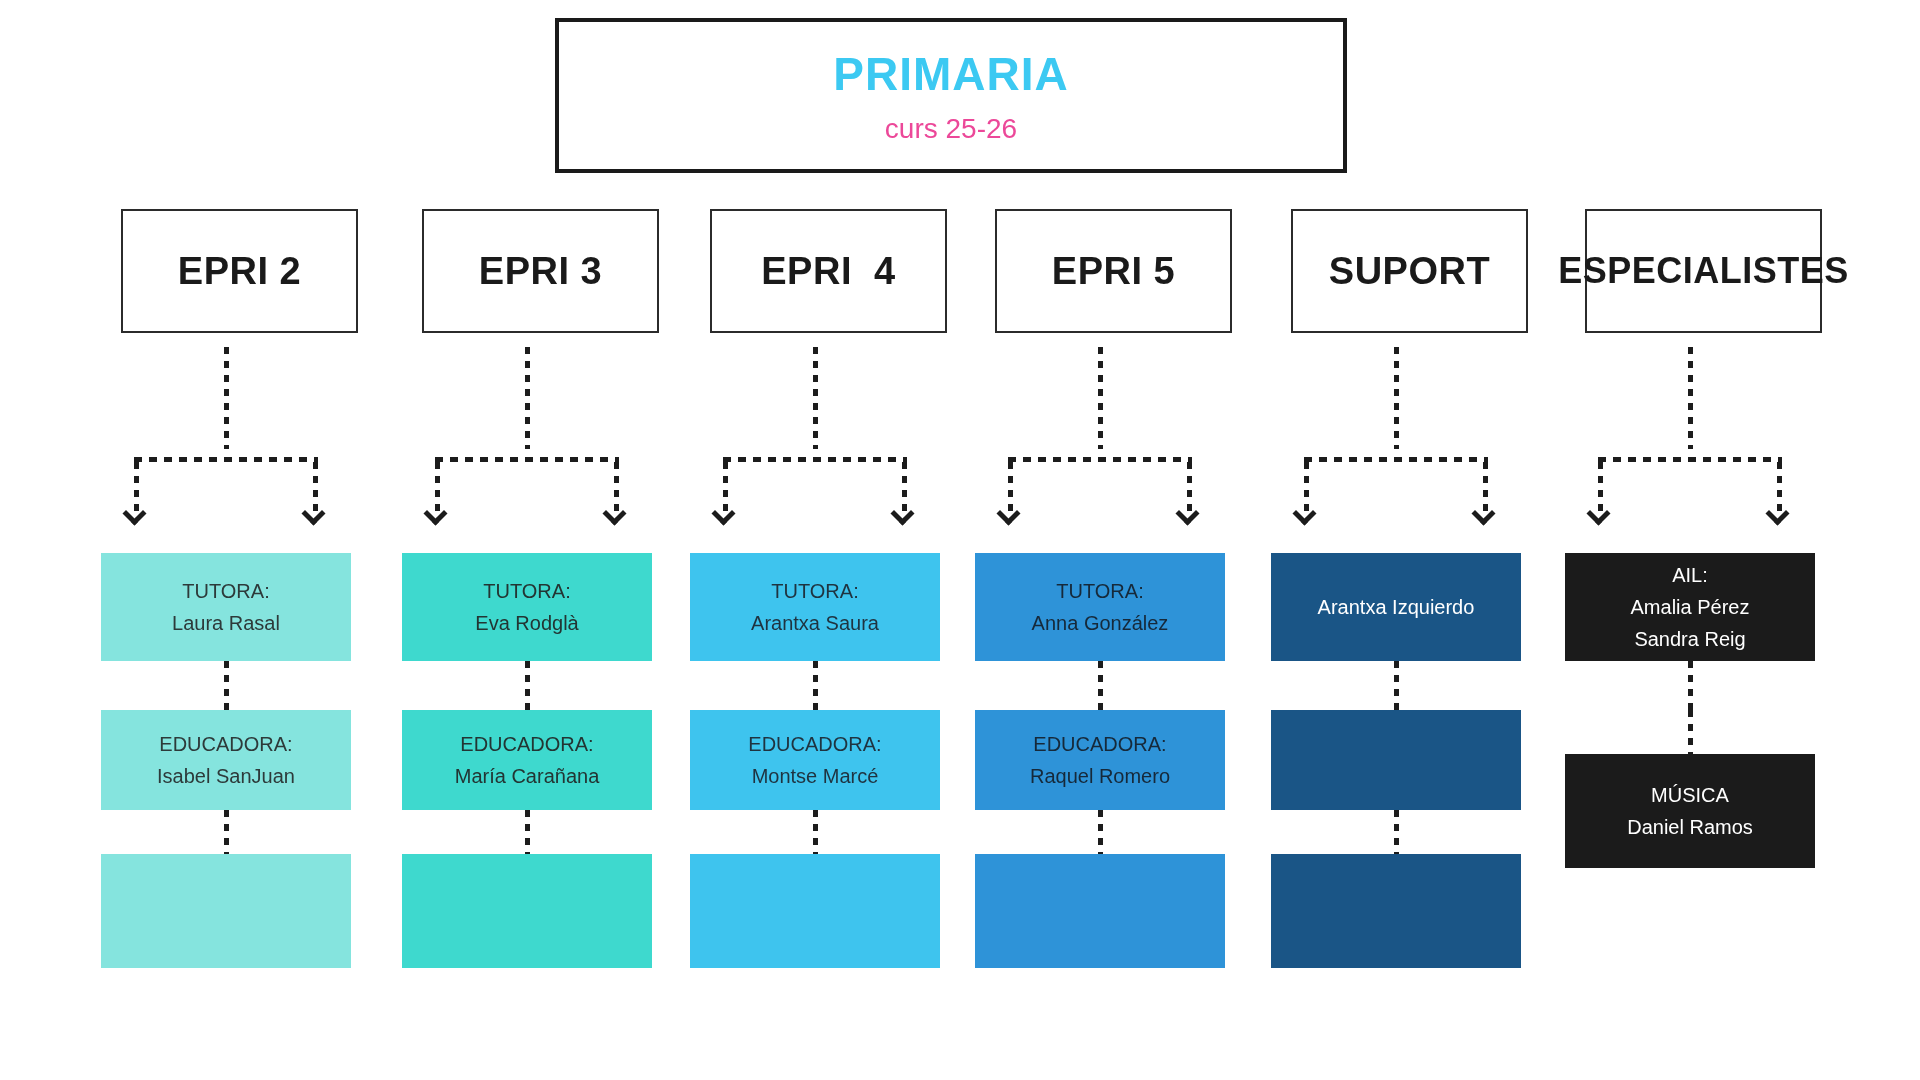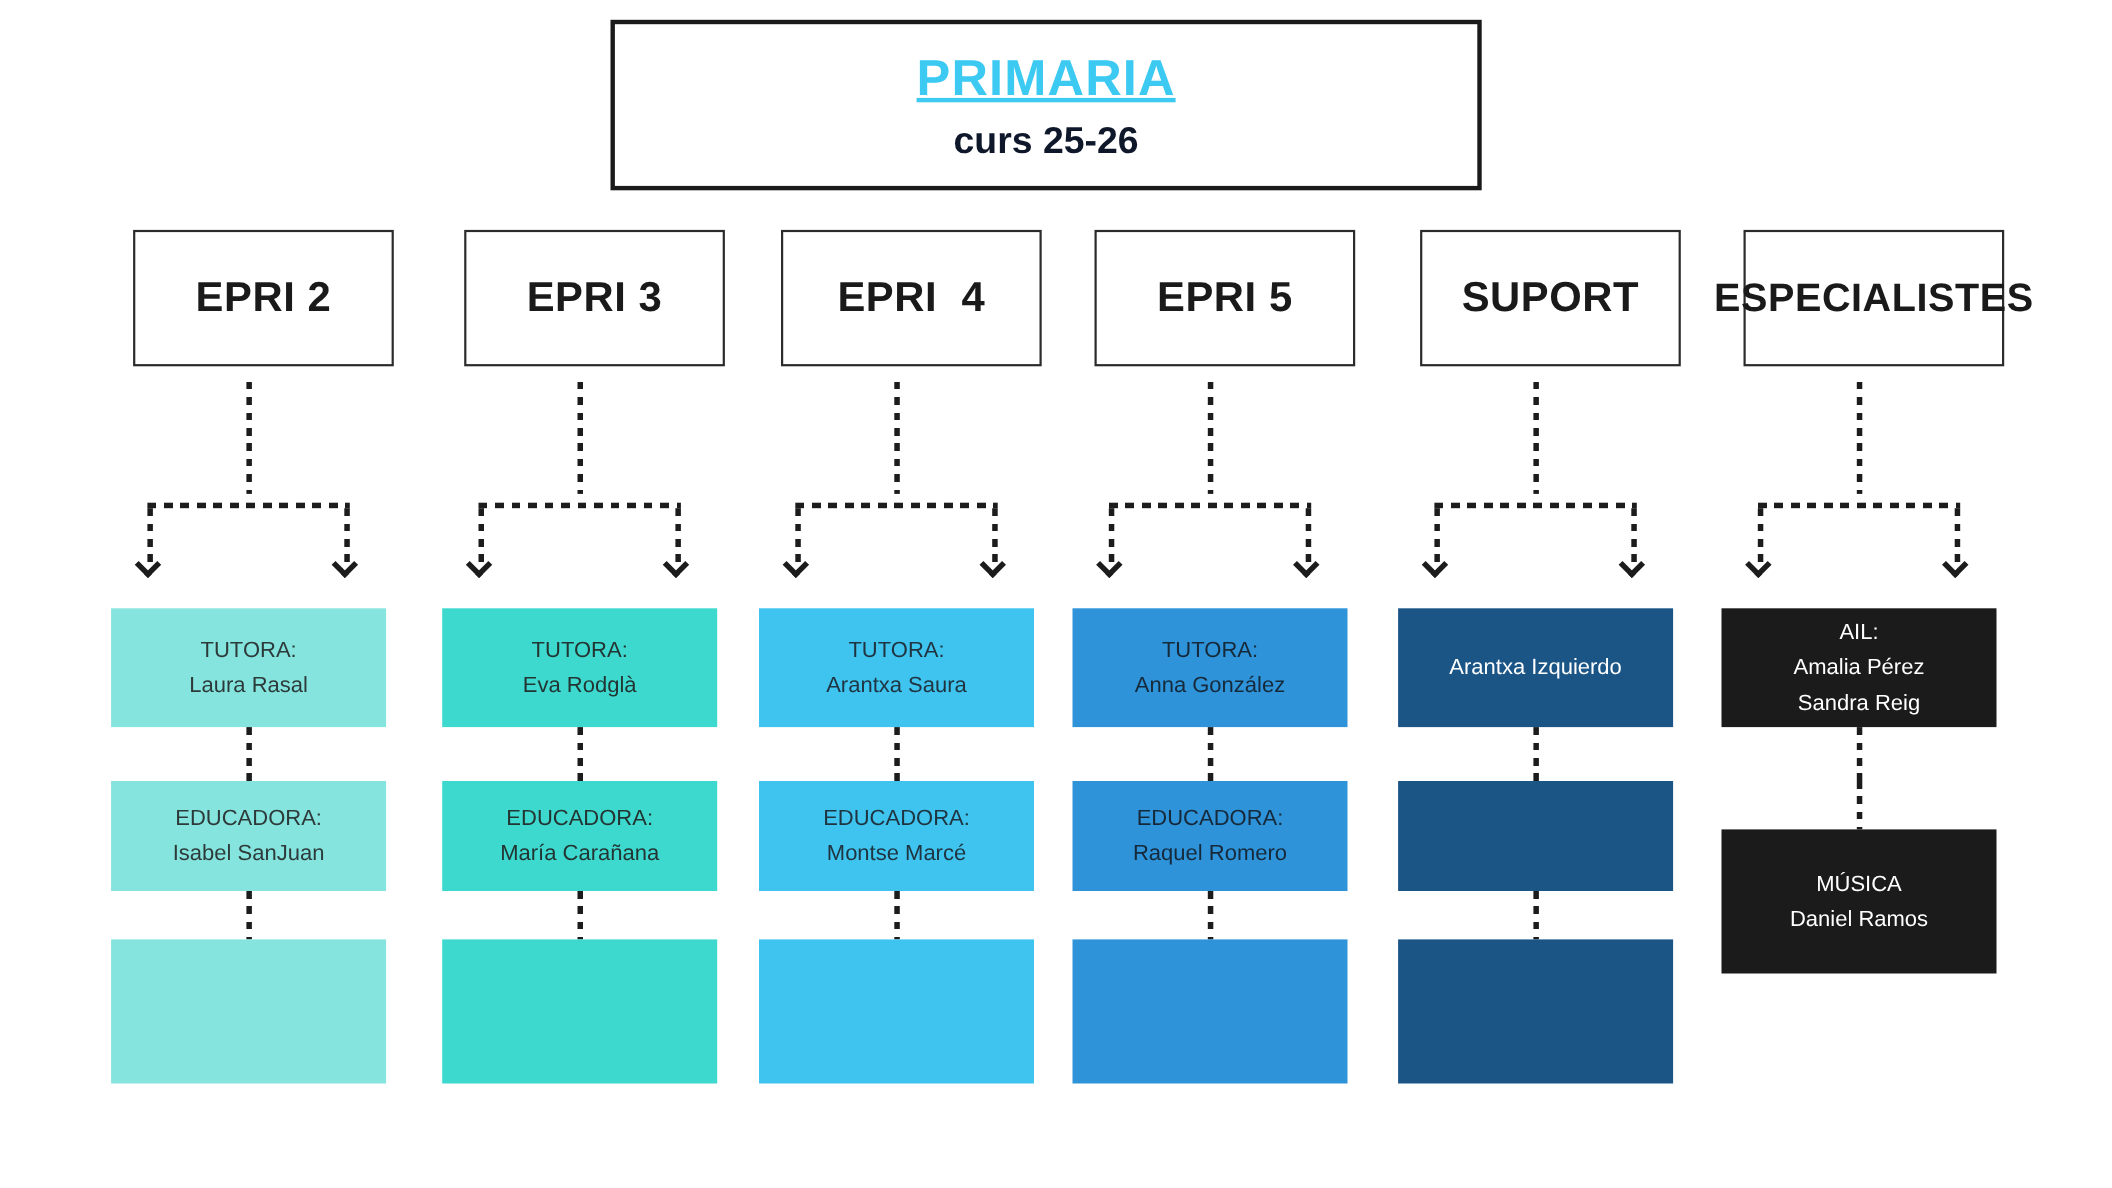--- a/index.html
+++ b/index.html
@@ -4,22 +4,22 @@
 <style>
   * { margin:0; padding:0; box-sizing:border-box; }
   html,body { width:1920px; height:1080px; background:#ffffff; overflow:hidden;
               font-family:"Liberation Sans", sans-serif; }
   .stage { position:relative; width:1920px; height:1080px; background:#ffffff; }
 
   
   .title-box { position:absolute; left:555px; top:18px; width:792px; height:155px;
                border:4px solid #1a1a1a; background:#ffffff;
                display:flex; flex-direction:column; align-items:center; justify-content:center; gap:12px; }
-  .title-main { font-size:46px; font-weight:bold; letter-spacing:1px; color:#3cc9f2;text-decoration:underline; }
-  .title-sub  { font-size:34px; color:#0f172a;font-weight:bold; }
+  .title-main { font-size:46px; font-weight:bold; letter-spacing:1px; color:#3cc9f2; }
+  .title-sub  { font-size:28px; color:#ec4899; }
 
   
   .column { position:absolute; top:209px; width:264px; }
   .c0 { left:94px; }  .c1 { left:395px; } .c2 { left:683px; }
   .c3 { left:968px; } .c4 { left:1264px; } .c5 { left:1558px; }
 
   .header { height:124px; border:2px solid #2b2b2b; background:#ffffff;
             display:flex; align-items:center; justify-content:center;margin-left:27px; }
   .header-label { font-size:38px; font-weight:bold; color:#1a1a1a; letter-spacing:0.5px; white-space:pre; }
   .c5 .header-label { font-size:36px; letter-spacing:0.5px; }
@@ -38,21 +38,21 @@
   .arr.l { left:32px; }  .arr.r { left:211px; }
 
   .vlink { width:5px; margin:0 auto; }
   .vlink.a { height:49px; }
   .vlink.b { height:44px; }
 
   
   .box { width:250px; margin:0 auto; background:var(--box-bg,#ccc); color:var(--box-fg,#222);
          display:flex; flex-direction:column; align-items:center; justify-content:center;
          text-align:center; }
-  .box.r1 { height:108px; } .box.r2 { height:100px; } .box.r3 { height:131px; }
+  .box.r1 { height:108px; } .box.r2 { height:100px; } .box.r3 { height:114px; }
   .line { display:block; font-size:20px; line-height:32px; }
   .line:empty { display:none; }
 </style>
 </head>
 <body>
 
 <div class="stage">
 
   <div class="title-box">
     <div class="title-main" style="color: rgb(60, 201, 242);">PRIMARIA</div>

